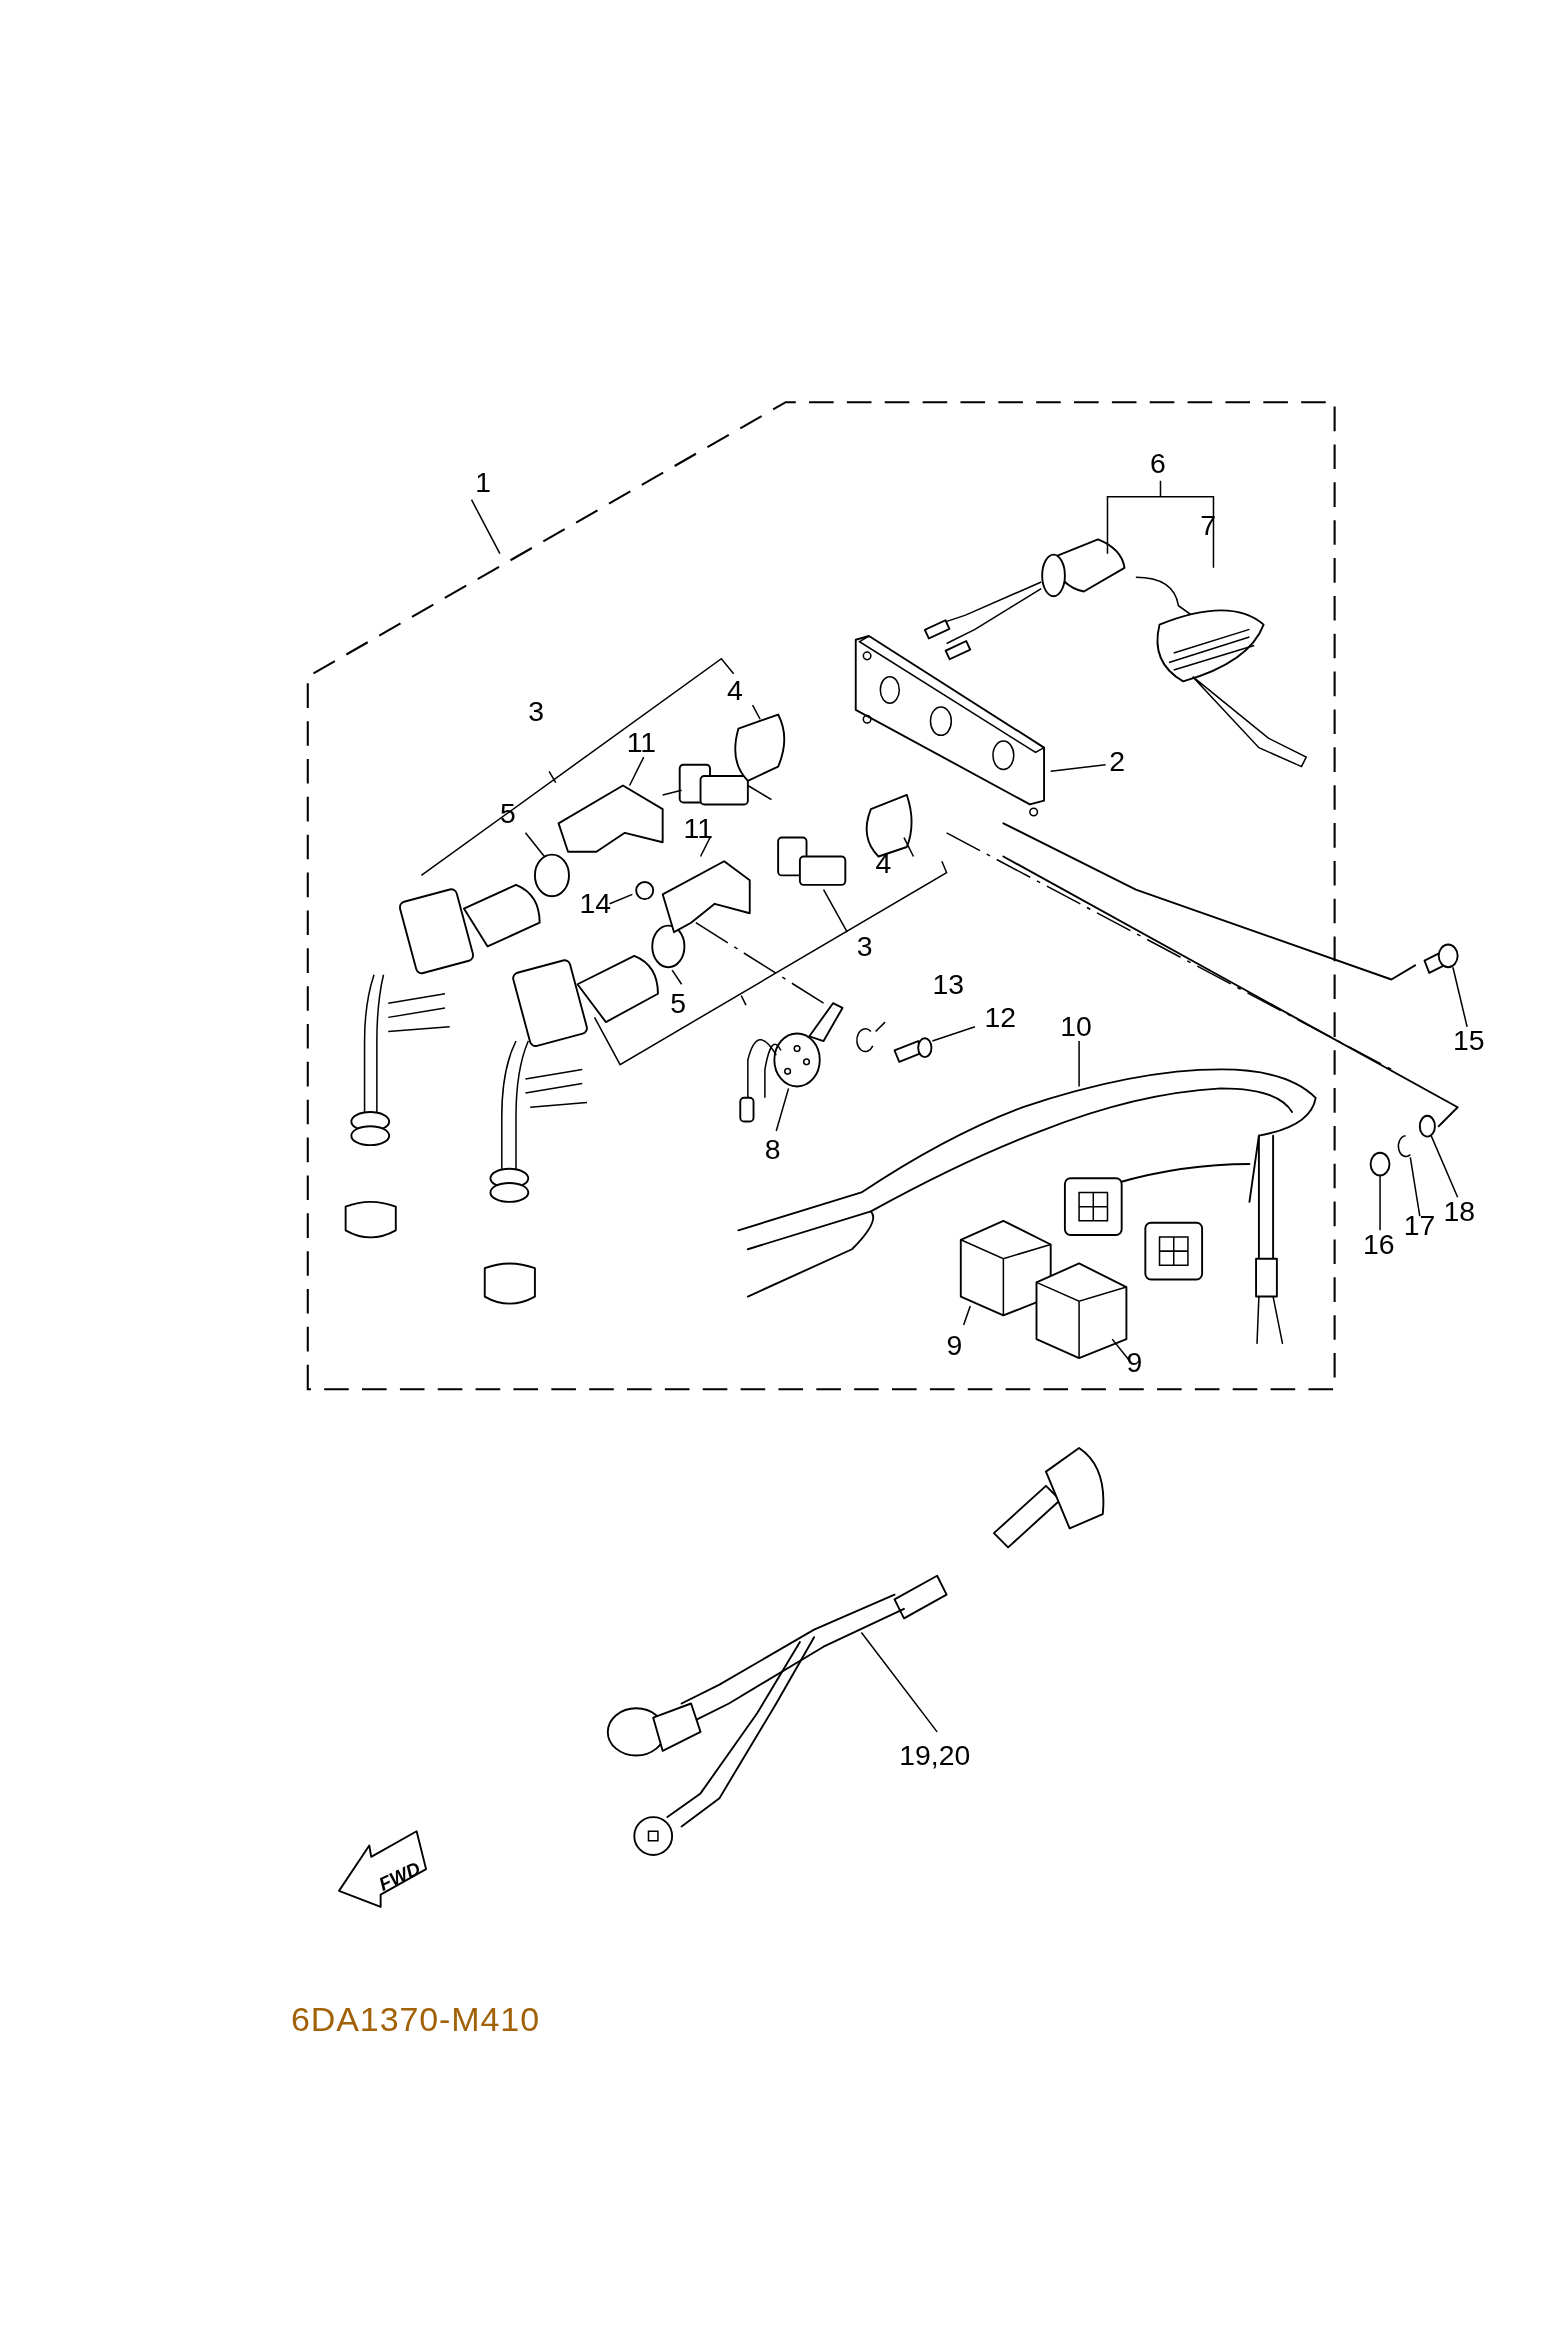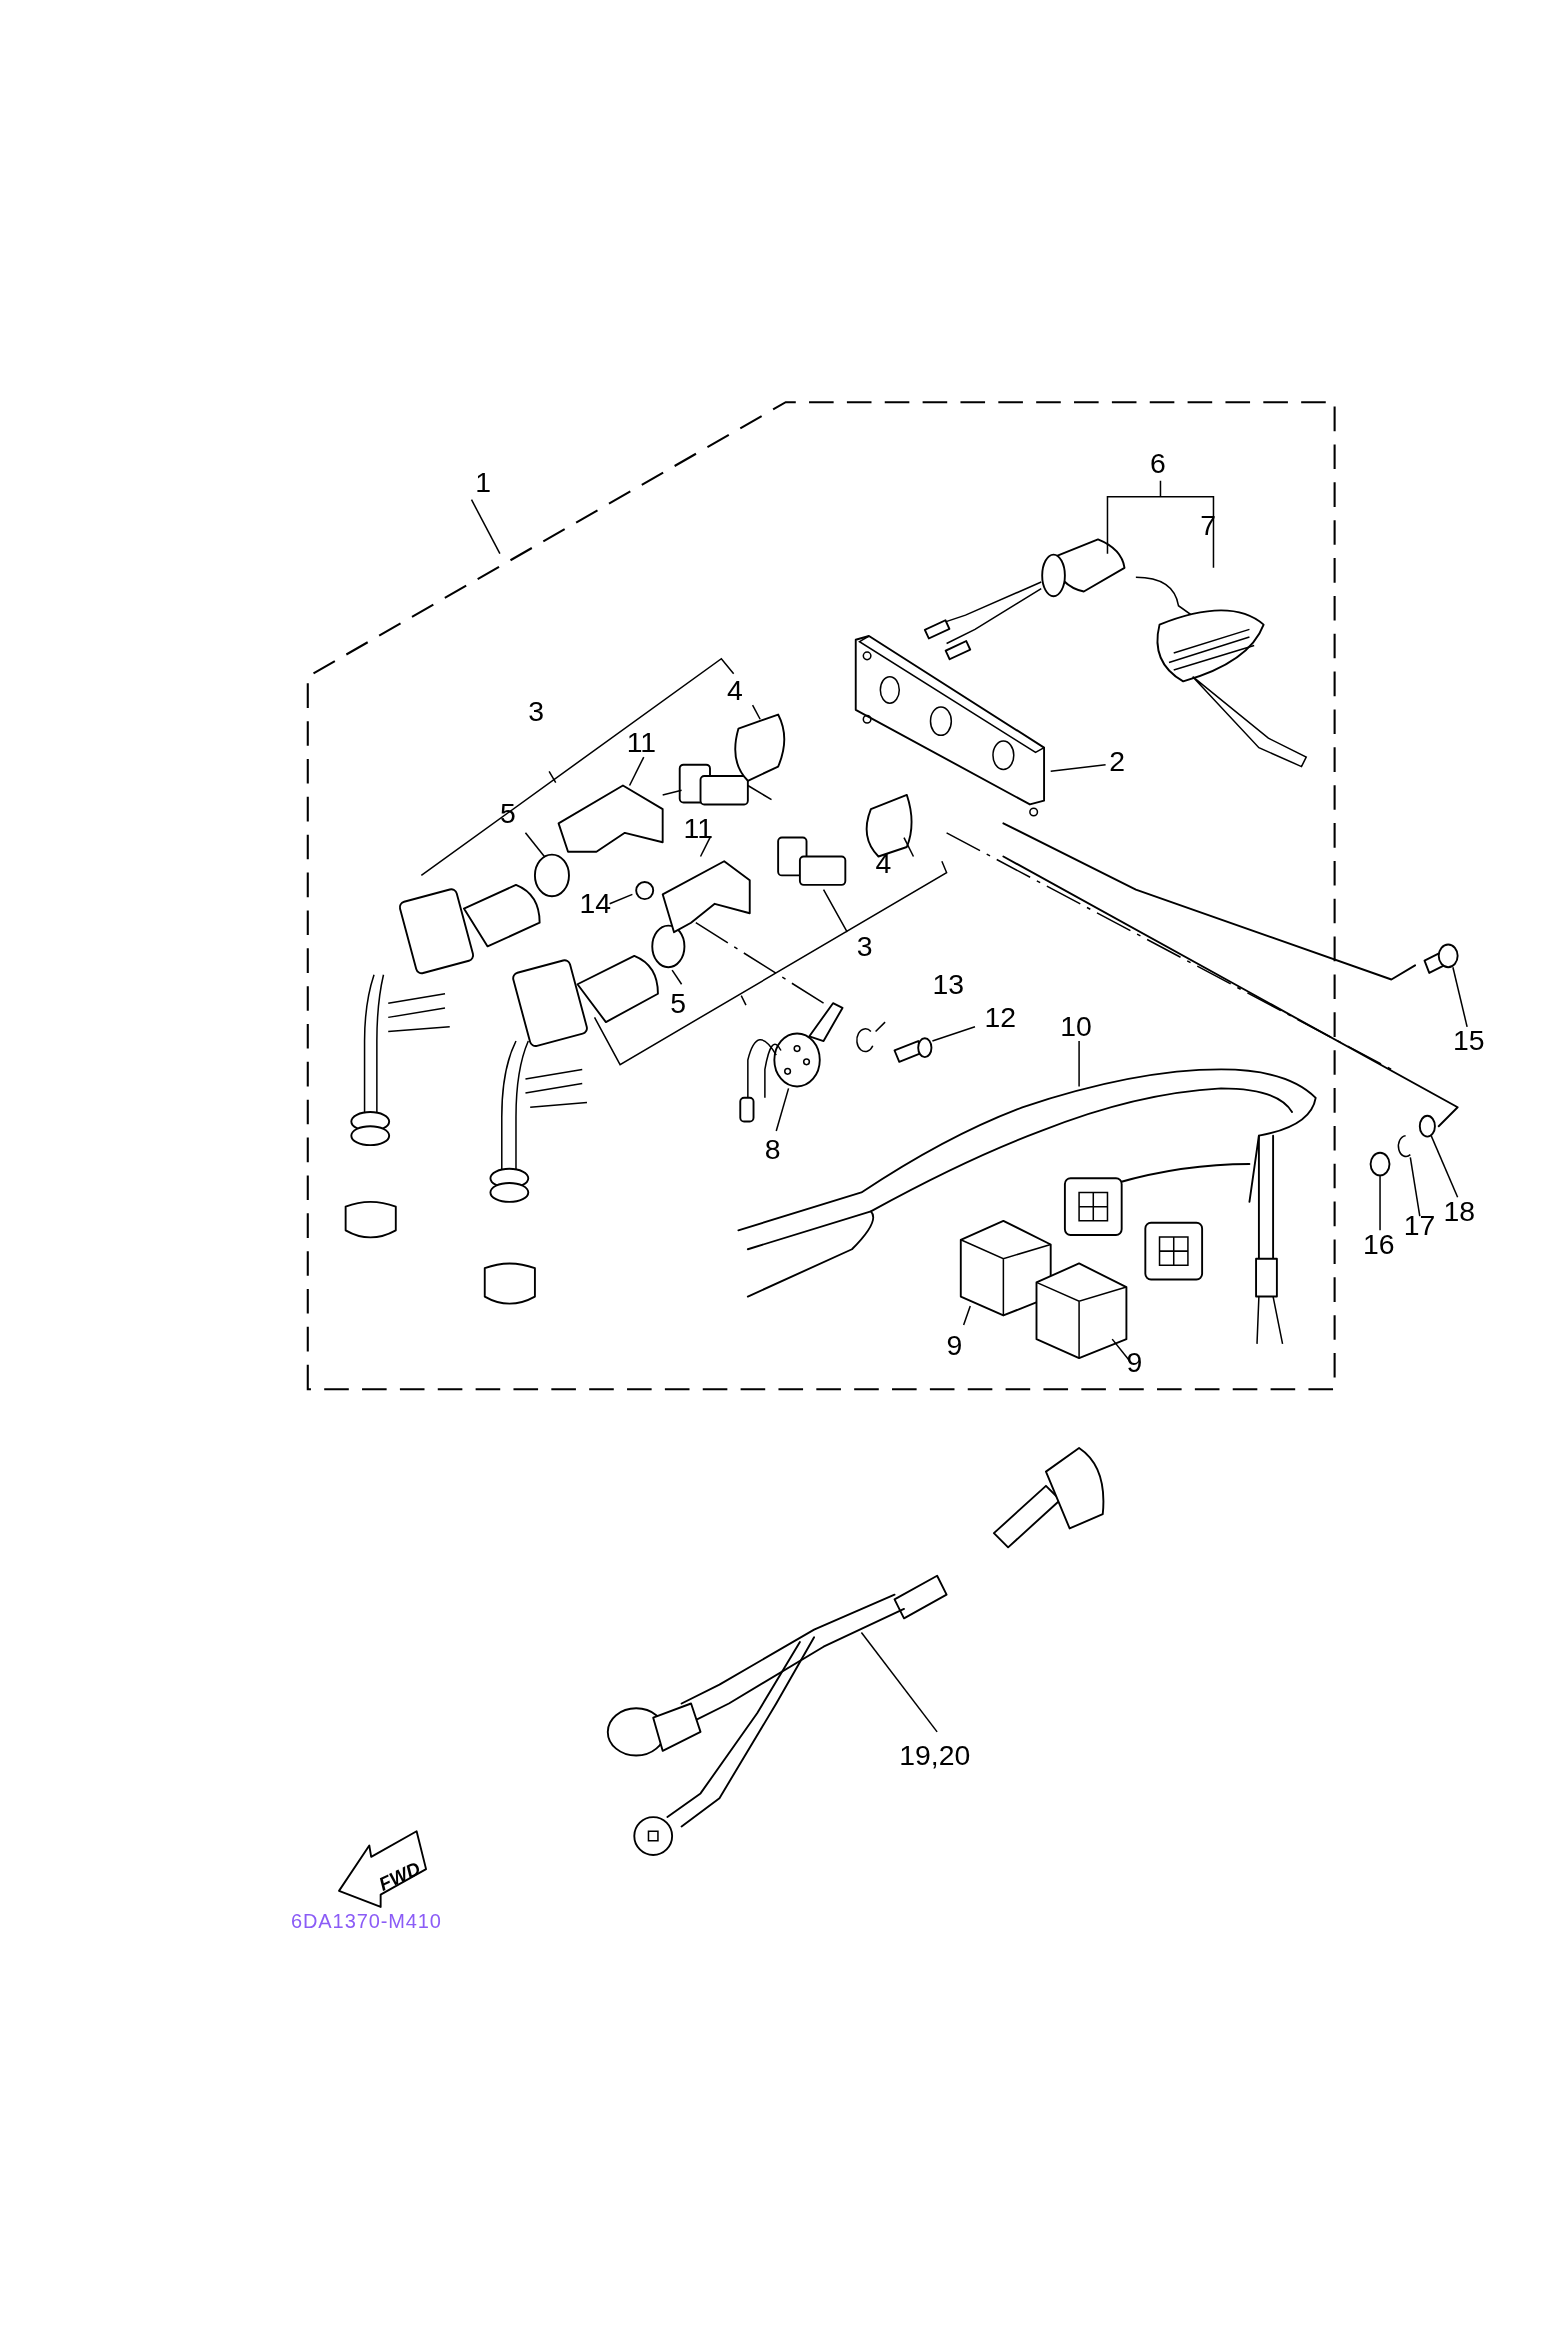--- a/index.html
+++ b/index.html
@@ -4,21 +4,21 @@
 <style>
   html, body { margin:0; padding:0; background:#ffffff; }
   body { width:1561px; height:2348px; position:relative; overflow:hidden; font-family:"Liberation Sans", sans-serif; }
   #diagram { position:absolute; left:0; top:0; width:1561px; height:2348px; }
   .ln { stroke:#000; stroke-width:2; fill:none; stroke-linecap:round; stroke-linejoin:round; }
   .thin { stroke:#000; stroke-width:1.6; fill:none; }
   .dash { stroke:#000; stroke-width:2.2; fill:none; stroke-dasharray:26 14; }
   .chain { stroke:#000; stroke-width:1.6; fill:none; stroke-dasharray:40 8 4 8; }
   .part { stroke:#000; stroke-width:2; fill:#fff; stroke-linejoin:round; }
   .callout { font-family:"Liberation Sans", sans-serif; font-size:30px; fill:#000; }
-  .code { position:absolute; left:291px; top:1910px; font-size:20px; color:#8b5cf6; letter-spacing:0.9px; }
+  .code { position:absolute; left:291px; top:2000px; font-size:34px; color:#a16207; letter-spacing:0.9px; }
 </style>
 </head>
 <body>
 
 <svg id="diagram" viewBox="0 0 1649 2481" xmlns="http://www.w3.org/2000/svg">
 
   <path class="dash" d="M325 1468 L325 715 L830 425 L1410 425 L1410 1468 Z"></path>
   <line class="thin" x1="498" y1="528" x2="528" y2="585"></line>
 
   <g>

